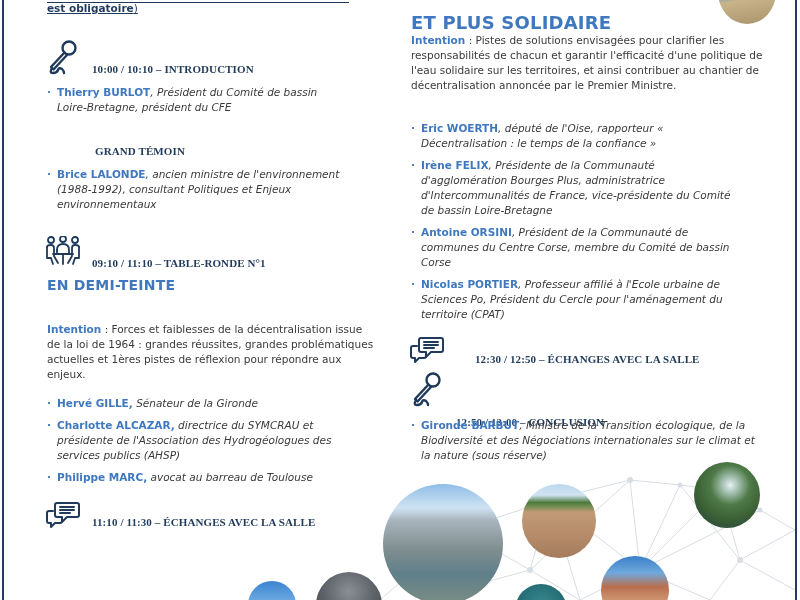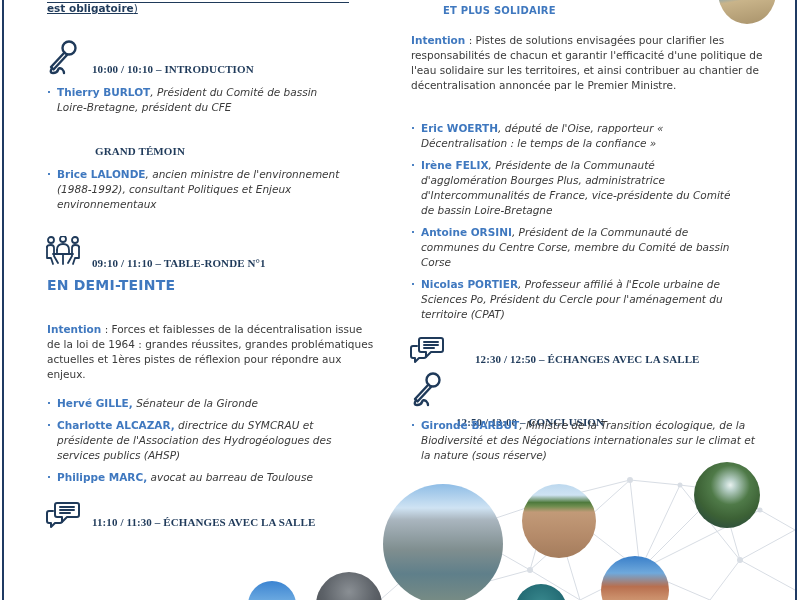--- a/index.html
+++ b/index.html
@@ -84,21 +84,21 @@
 
 <div class="abs" style="left:45px; top:501px;">
   <svg width="36" height="28" viewBox="0 0 36 28" fill="none" stroke="#1f3a5a" stroke-width="2" stroke-linecap="round" stroke-linejoin="round">
     <path d="M12 2 H32 Q34 2 34 4 V14 Q34 16 32 16 H22 L17 21 V16 H12 Q10 16 10 14 V4 Q10 2 12 2 Z"></path>
     <path d="M15 6 H29 M15 9 H29 M15 12 H25"></path>
     <path d="M8 10 H4 Q2 10 2 12 V20 Q2 22 4 22 H6 V26 L10 22 H15 Q17 22 17 20"></path>
   </svg>
 </div>
 <div class="abs time" style="left:92px; top:516px;">11:10 / 11:30 – ÉCHANGES AVEC LA SALLE</div>
 
-<div class="abs title-blue" style="left:411px; top:3px; font-size:10px;margin-left:32px;">ET PLUS SOLIDAIRE</div>
+<div class="abs title-blue" style="left:411px; top:15px; font-size:18px;">ET PLUS SOLIDAIRE</div>
 
 <div class="circle" style="left:718px; top:-40px; width:58px; height:64px;">
   <div style="width:100%; height:100%; background: linear-gradient(170deg, #2f6fa8 0%, #5a9cc9 45%, #c9b48a 60%, #a8926a 100%);"></div>
 </div>
 
 <div class="abs intro" style="left:411px; top:33px; width:352px;">
   <span class="lbl">Intention</span><span> : Pistes de solutions envisagées pour clarifier les responsabilités de chacun et garantir l'efficacité d'une politique de l'eau solidaire sur les territoires, et ainsi contribuer au chantier de décentralisation annoncée par le Premier Ministre.</span>
 </div>
 
 <div class="abs bullet" style="left:421px; top:121px; width:320px;">

